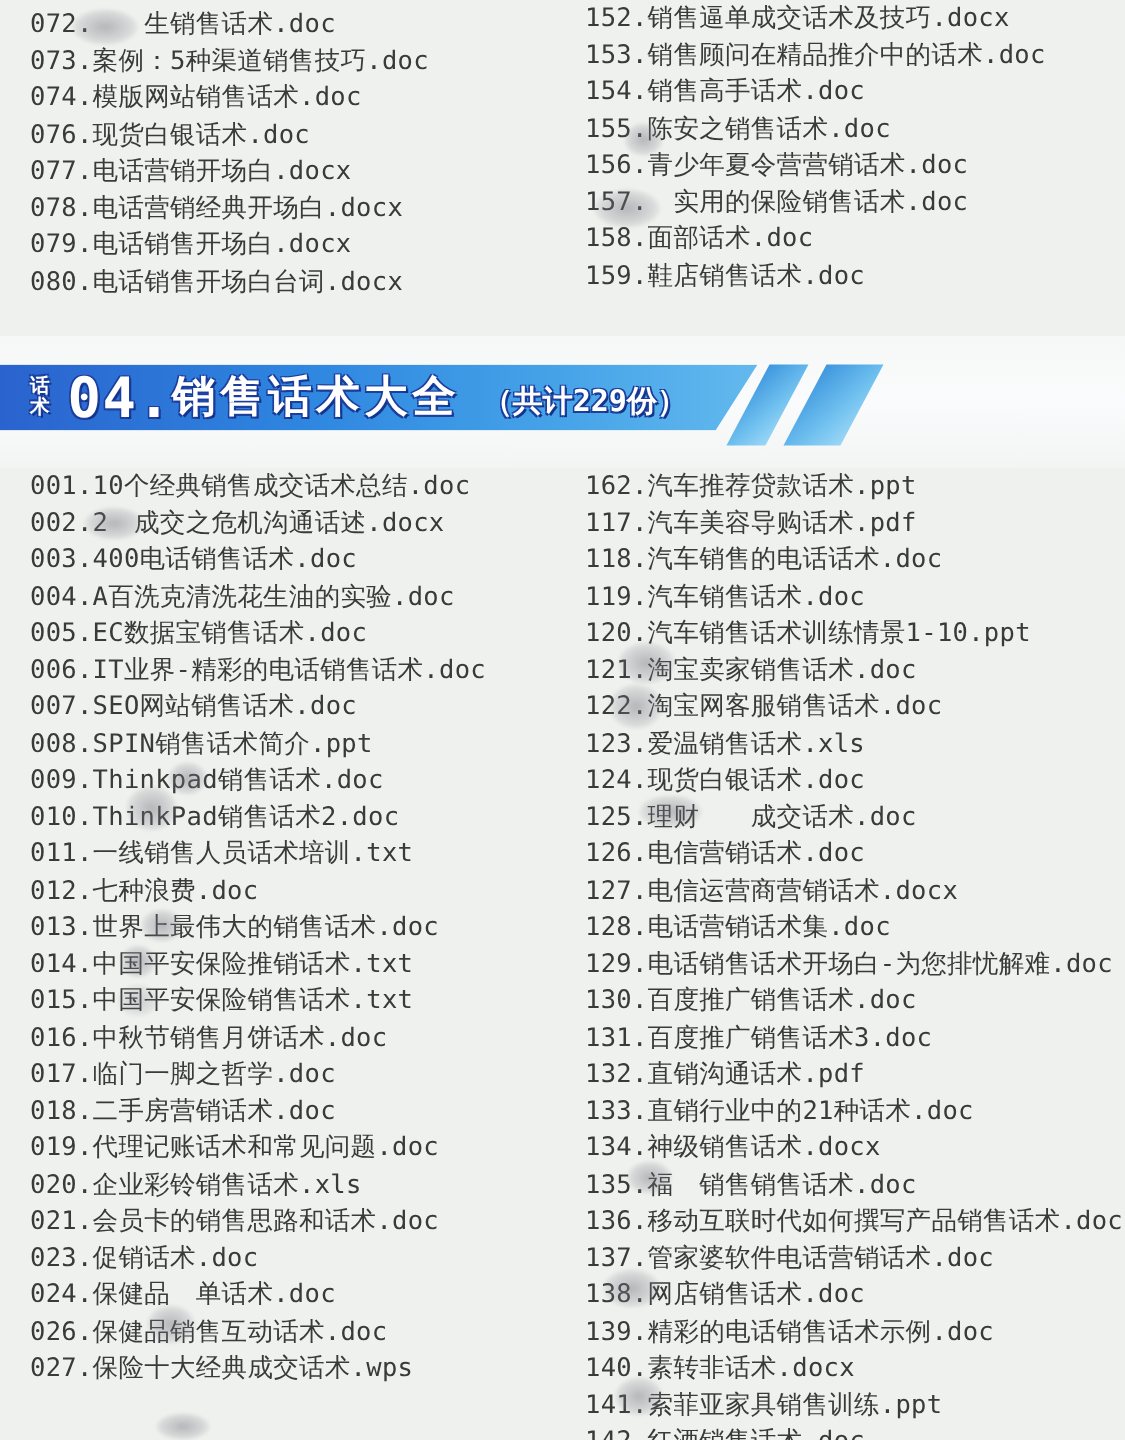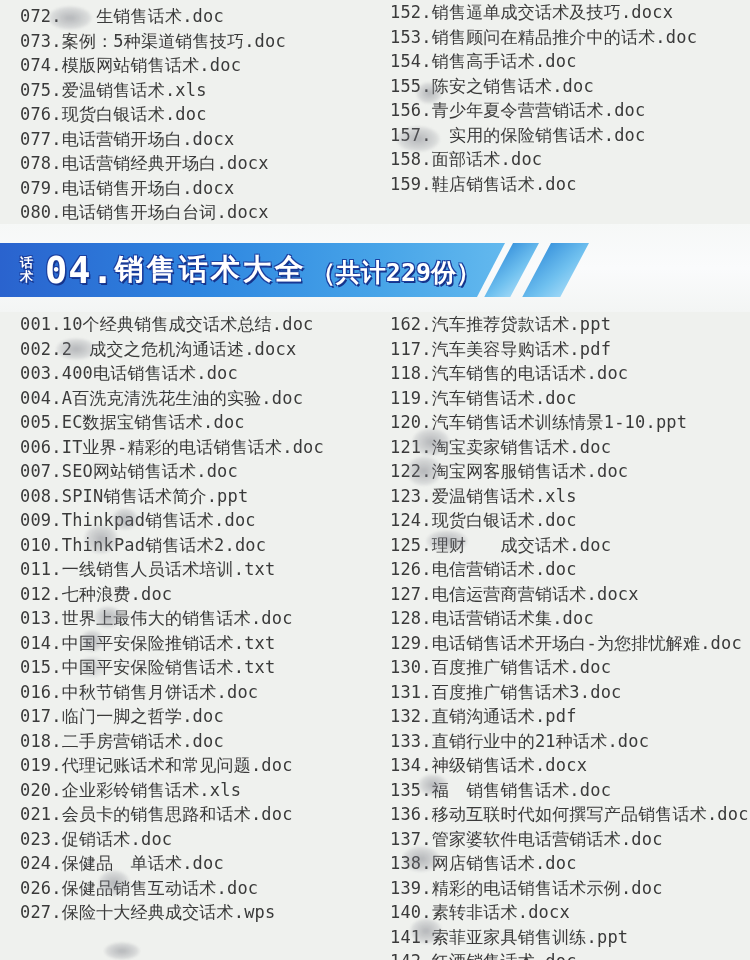--- a/index.html
+++ b/index.html
@@ -17,36 +17,36 @@
   #main-left{left:20px;top:312px;}
   #main-right{left:390px;top:312px;}
 
   
   #banner-band{
     position:absolute;left:0;top:224px;width:750px;height:88px;
     background:linear-gradient(180deg,#f6f8f7 0%,#fafbfc 50%,#f3f5f4 100%);
   }
   
   #banner{
-    position:absolute;left:0;top:243px;width:505px;height:54px;
+    position:absolute;left:0;top:243px;width:505px;height:44px;
     background:linear-gradient(90deg,#2a63ce 0%,#2e86e0 40%,#47a4e8 75%,#63b9ee 100%);
     clip-path:polygon(0 0,100% 0,calc(100% - 28px) 100%,0 100%);
     display:flex;align-items:center;
   }
   #banner .btxt{
     color:#ffffff;font-weight:bold;
     text-shadow:-1px -1px 0 #1c3f9e,1px -1px 0 #1c3f9e,-1px 1px 0 #1c3f9e,1.5px 1.5px 0 #16338a;
   }
   #banner-vertical{
     width:16px;font-size:13px;line-height:14px;word-break:break-all;
     margin-left:20px;margin-right:9px;
   }
   #banner-number{font-size:37px;letter-spacing:1px;text-align:right;}
   #banner-title{font-size:29px;letter-spacing:3px;}
-  #banner-count{font-size:25px;margin-left:4px;padding-top:5px;letter-spacing:0px;}
+  #banner-count{font-size:20px;margin-left:15px;padding-top:5px;letter-spacing:0px;}
   .stripe{
     position:absolute;top:243px;height:54px;
     background:linear-gradient(120deg,#3e97de 0%,#6fc0ef 60%,#9bd6f6 100%);
     transform:skewX(-28deg);transform-origin:0 0;
   }
   #stripe-1{left:513px;width:26px;}
   #stripe-2{left:551px;width:38px;}
 
   
   .smudge{
@@ -57,21 +57,20 @@
 </style>
 </head>
 <body>
 
 <div id="screen">
 
   <div class="col" id="top-left">
       <div class="row">072.　　生销售话术.doc</div>
       <div class="row">073.案例：5种渠道销售技巧.doc</div>
       <div class="row">074.模版网站销售话术.doc</div>
-      <div class="row">075.爱温销售话术.xls</div>
       <div class="row">076.现货白银话术.doc</div>
       <div class="row">077.电话营销开场白.docx</div>
       <div class="row">078.电话营销经典开场白.docx</div>
       <div class="row">079.电话销售开场白.docx</div>
       <div class="row">080.电话销售开场白台词.docx</div>
     </div>
   <div class="col" id="top-right">
       <div class="row">152.销售逼单成交话术及技巧.docx</div>
       <div class="row">153.销售顾问在精品推介中的话术.doc</div>
       <div class="row">154.销售高手话术.doc</div>

